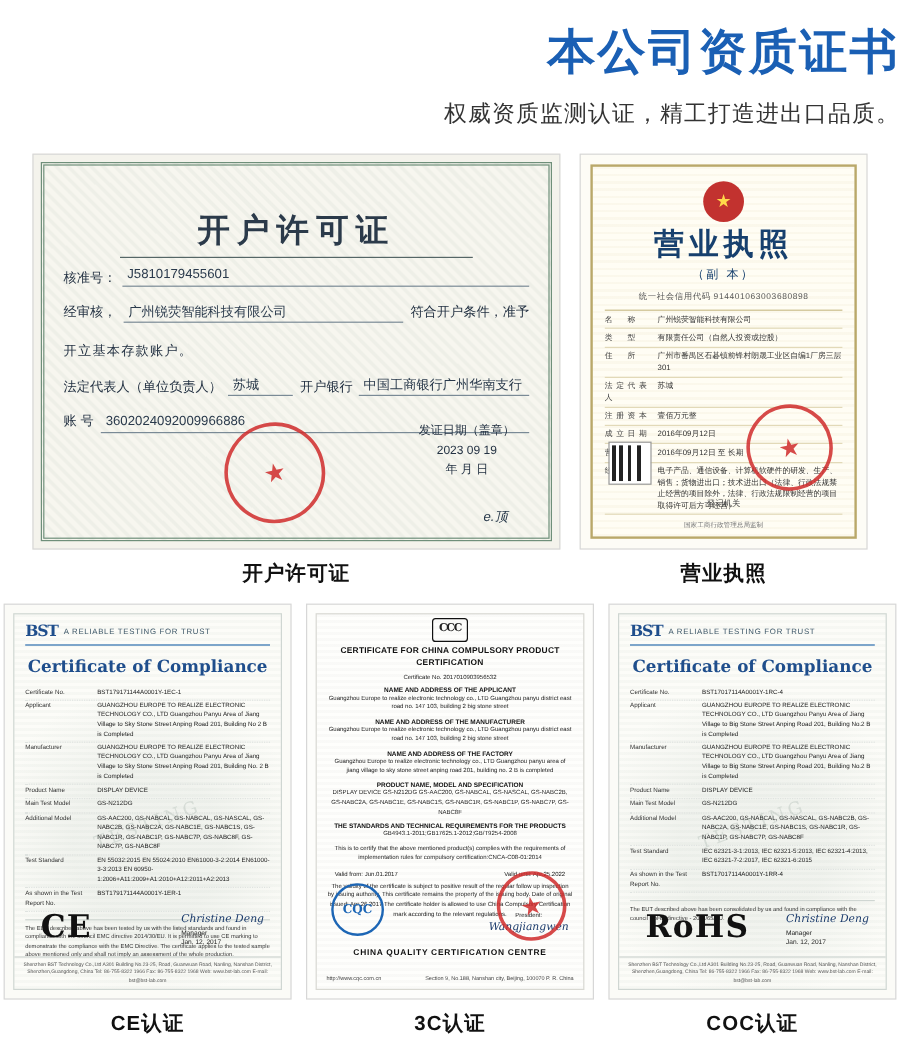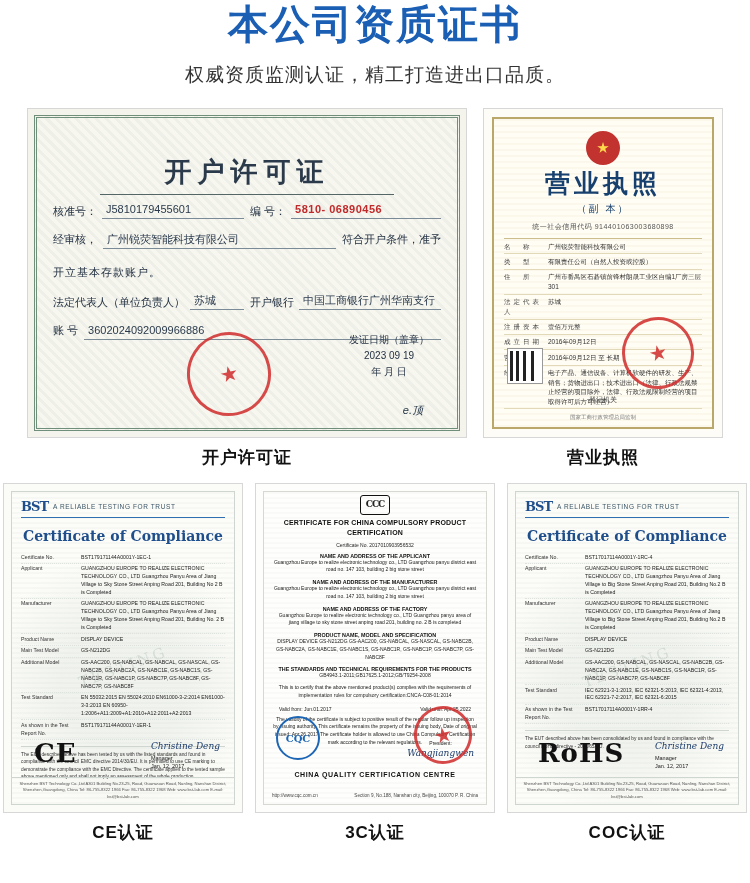--- a/index.html
+++ b/index.html
@@ -14,22 +14,22 @@
     color: #222;
     overflow: hidden;
   }
   .page {
     width: 750px;
     height: 883px;
     position: relative;
     box-sizing: border-box;
   }
   .header {
-    text-align: center;
-    padding-top: 0;
+    text-align: right;
+    padding-top: 20px;
   }
   .main-title {
     font-size: 40px;
     font-weight: bold;
     color: #1a5fb4;
     letter-spacing: 2px;
     line-height: 1.2;
     margin: 0;
   }
   .sub-title {
@@ -521,24 +521,20 @@
     <div class="cert-cell">
       <div class="cert-frame bank">
         <div class="bank-inner">
           <div class="bank-title">开户许可证</div>
 
           <div class="bank-row two">
             <div class="bank-col">
               <span class="lbl">核准号：</span>
               <span class="val">J5810179455601</span>
             </div>
-            <div class="bank-col">
-              <span class="lbl">编 号：</span>
-              <span class="val red">5810- 06890456</span>
-            </div>
           </div>
 
           <div class="bank-row">
             <span class="lbl">经审核，</span>
             <span class="val">广州锐荧智能科技有限公司</span>
             <span class="lbl">符合开户条件，准予</span>
           </div>
 
           <div class="bank-free">开立基本存款账户。</div>
 

